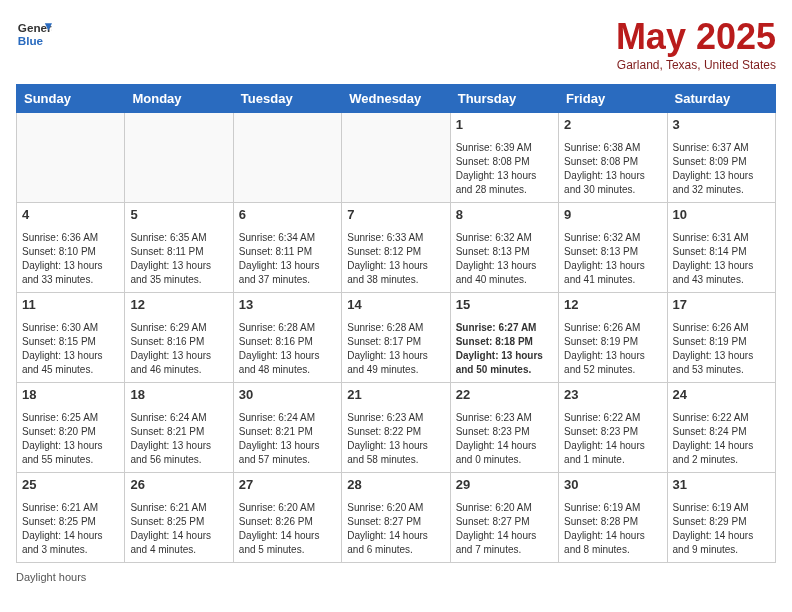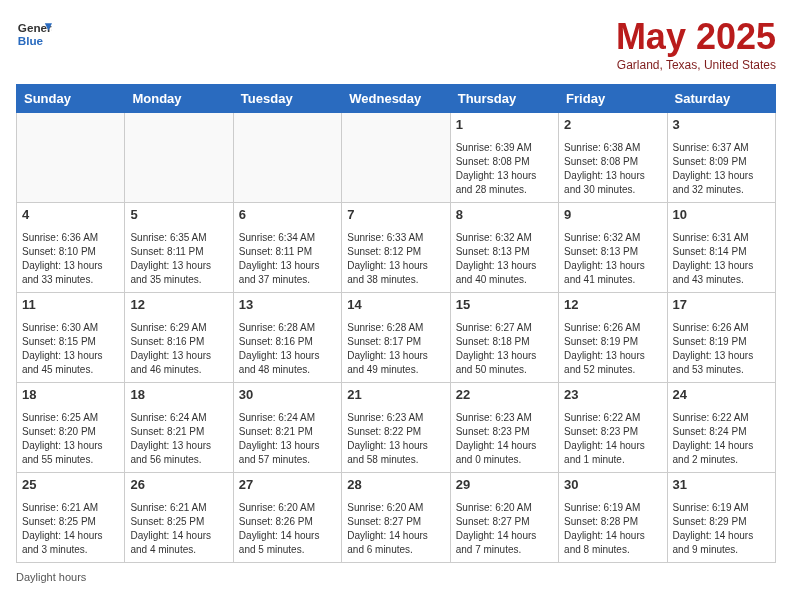--- a/index.html
+++ b/index.html
@@ -202,21 +202,21 @@
 Daylight: 13 hours and 48 minutes.</div>
         </td>
         <td>
           <span class="day-num">14</span>
           <div class="day-info" style="white-space: pre-line;">Sunrise: 6:28 AM
 Sunset: 8:17 PM
 Daylight: 13 hours and 49 minutes.</div>
         </td>
         <td>
           <span class="day-num">15</span>
-          <div class="day-info" style="white-space: pre-line;">Sunrise: 6:27 AM
+          <div class="day-info" style="white-space: pre-line; font-weight: bold;">Sunrise: 6:27 AM
 Sunset: 8:18 PM
 Daylight: 13 hours and 50 minutes.</div>
         </td>
         <td>
           <span class="day-num">12</span>
           <div class="day-info" style="white-space: pre-line;">Sunrise: 6:26 AM
 Sunset: 8:19 PM
 Daylight: 13 hours and 52 minutes.</div>
         </td>
         <td>

